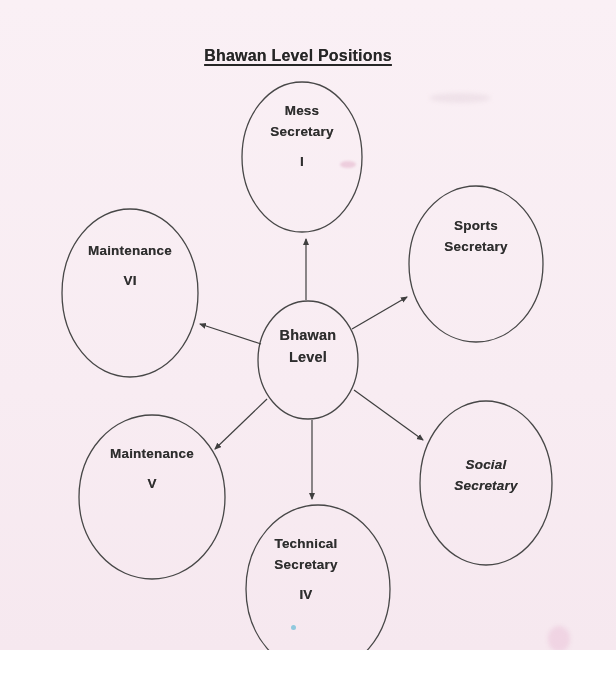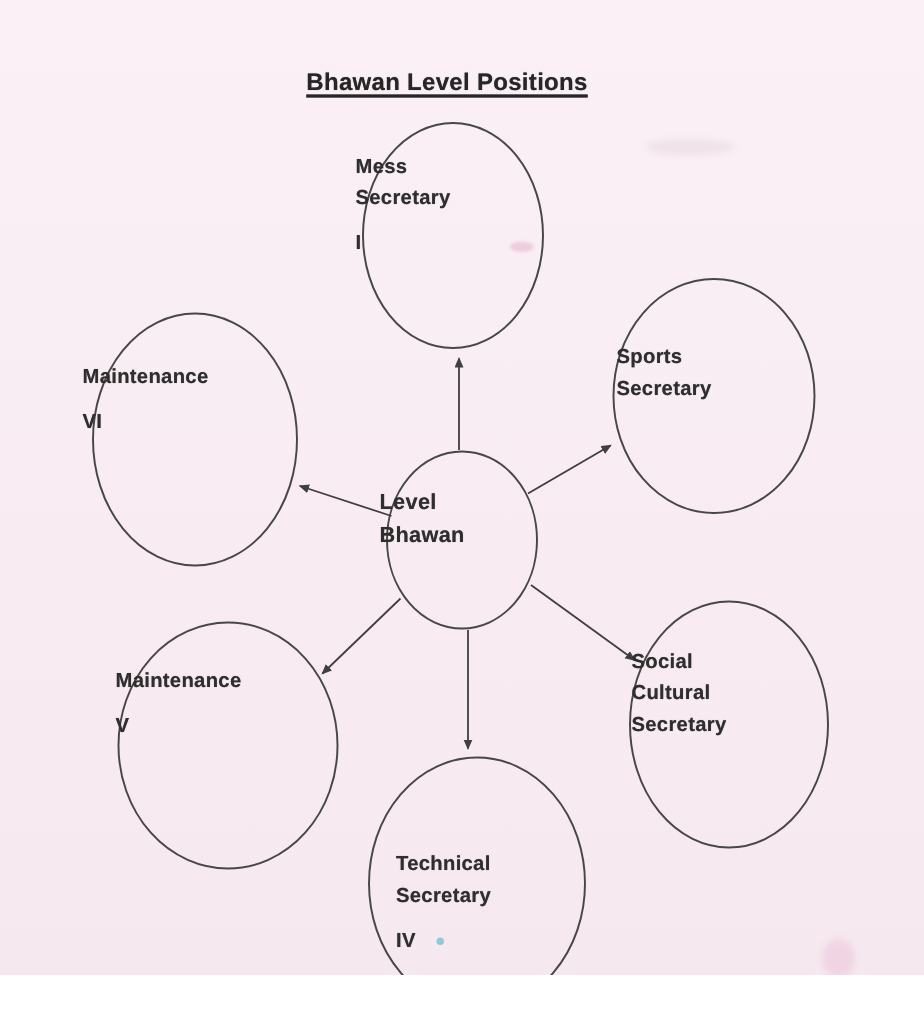--- a/index.html
+++ b/index.html
@@ -21,21 +21,21 @@
     font-weight: 700;
     color: #262626;
     text-decoration: underline;
     text-decoration-thickness: 1.5px;
     text-underline-offset: 3px;
     text-shadow: 0 0 0.5px rgba(38,38,38,0.7);
     letter-spacing: 0.2px;
   }
   .label {
     position: absolute;
-    text-align: left;
+    text-align: center;
     font-size: 13.5px;
     font-weight: 700;
     line-height: 21px;
     color: #2e2e2e;
     text-shadow: 0 0 0.5px rgba(46,46,46,0.65);
     letter-spacing: 0.2px;
   }
   .label span { display: block; }
   .label .numeral { margin-top: 9px; }
   .label.center-label { font-size: 14.5px; line-height: 22px; }
@@ -69,42 +69,41 @@
     <line x1="352" y1="329" x2="407" y2="297" stroke="#3f3f3f" stroke-width="1.2" marker-end="url(#arrowhead)"></line>
     <line x1="261" y1="344" x2="200" y2="324" stroke="#3f3f3f" stroke-width="1.2" marker-end="url(#arrowhead)"></line>
     <line x1="354" y1="390" x2="423" y2="440" stroke="#3f3f3f" stroke-width="1.2" marker-end="url(#arrowhead)"></line>
     <line x1="267" y1="399" x2="215" y2="449" stroke="#3f3f3f" stroke-width="1.2" marker-end="url(#arrowhead)"></line>
     <line x1="312" y1="420" x2="312" y2="499" stroke="#3f3f3f" stroke-width="1.2" marker-end="url(#arrowhead)"></line>
   </svg>
 
   <div class="title">Bhawan Level Positions</div>
 
   <div class="label center-label" style="left:253px; top:324px; width:110px;">
+    <span>Bhawan</span>
     <span>Level</span>
-    <span>Bhawan</span>
   </div>
 
   <div class="label" style="left:237px; top:100px; width:130px;">
     <span>Mess</span>
     <span>Secretary</span>
     <span class="numeral">I</span>
   </div>
 
-  <div class="label" style="left:411px; top:227px; width:130px;">
+  <div class="label" style="left:411px; top:215px; width:130px;">
     <span>Sports</span>
     <span>Secretary</span>
   </div>
 
-  <div class="label" style="left:421px; top:430px; width:130px;">
+  <div class="label" style="left:421px; top:454px; width:130px;font-style:italic;">
     <span>Social</span>
-    <span>Cultural</span>
     <span>Secretary</span>
   </div>
 
-  <div class="label" style="left:264px; top:533px; width:140px;margin-top:32px;">
+  <div class="label" style="left:236px; top:533px; width:140px;">
     <span>Technical</span>
     <span>Secretary</span>
     <span class="numeral">IV</span>
   </div>
 
   <div class="label" style="left:77px; top:443px; width:150px;">
     <span>Maintenance</span>
     <span class="numeral">V</span>
   </div>
 

